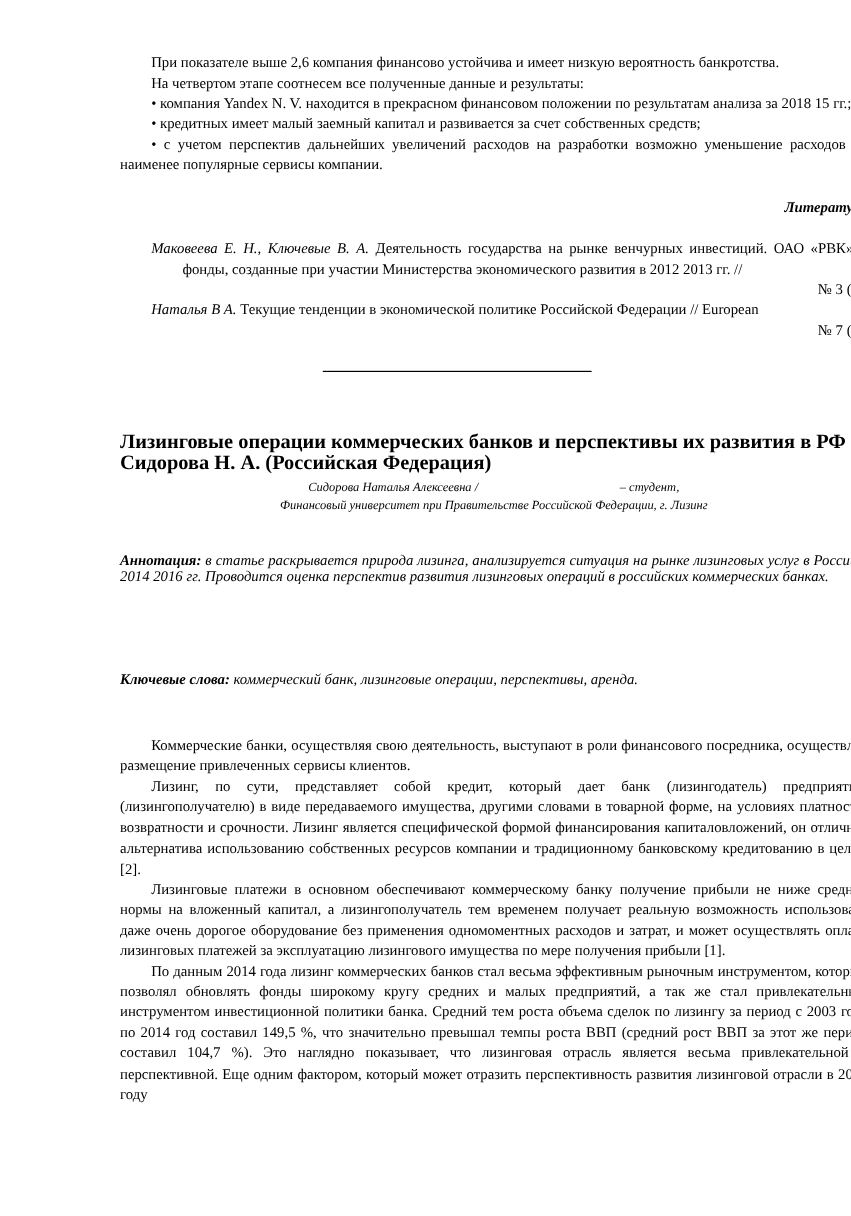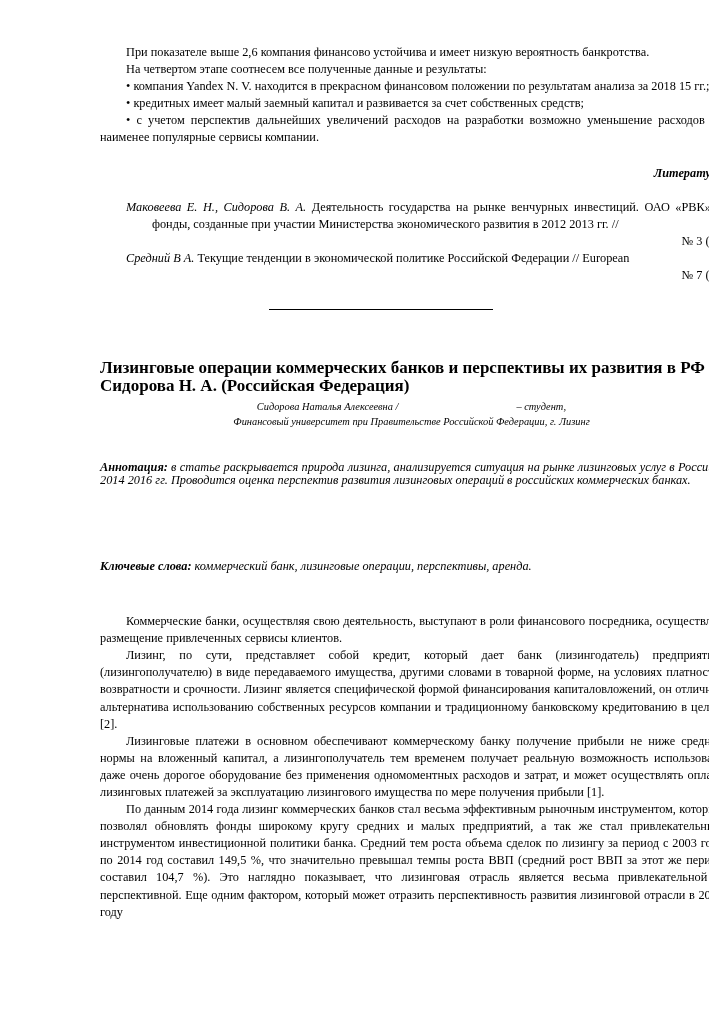--- a/index.html
+++ b/index.html
@@ -142,27 +142,27 @@
       <p class="indent">На четвертом этапе соотнесем все полученные данные и результаты:</p>
       <p class="bullet">• компания Yandex N. V. находится в прекрасном финансовом положении по результатам анализа за 2018 15 гг.;</p>
       <p class="bullet">• кредитных имеет малый заемный капитал и развивается за счет собственных средств;</p>
       <p class="bullet">• с учетом перспектив дальнейших увеличений расходов на разработки возможно уменьшение расходов на наименее популярные сервисы компании.</p>
 
       <div class="lit-heading">Литература</div>
 
       <div class="refs">
         <div class="ref">
           <span class="hang">
-            <span class="auth">Маковеева Е. Н., Сидорова В. А.</span><span> Деятельность государства на рынке венчурных инвестиций. ОАО «РВК» и фонды, созданные при участии Министерства экономического развития в 2012 2013 гг. // </span>
+            <span class="auth">Маковеева Е. Н., Ключевые В. А.</span><span> Деятельность государства на рынке венчурных инвестиций. ОАО «РВК» и фонды, созданные при участии Министерства экономического развития в 2012 2013 гг. // </span>
           </span>
           <span class="ref-center">№ 3 (4).</span>
         </div>
         <div class="ref">
           <span class="hang">
-            <span class="auth">Средний В А.</span><span> Текущие тенденции в экономической политике Российской Федерации // European </span>
+            <span class="auth">Наталья В А.</span><span> Текущие тенденции в экономической политике Российской Федерации // European </span>
           </span>
           <span class="ref-center">№ 7 (2).</span>
         </div>
       </div>
 
       <div class="divider-wrap">
         <div class="divider"></div>
       </div>
     </section>
 

